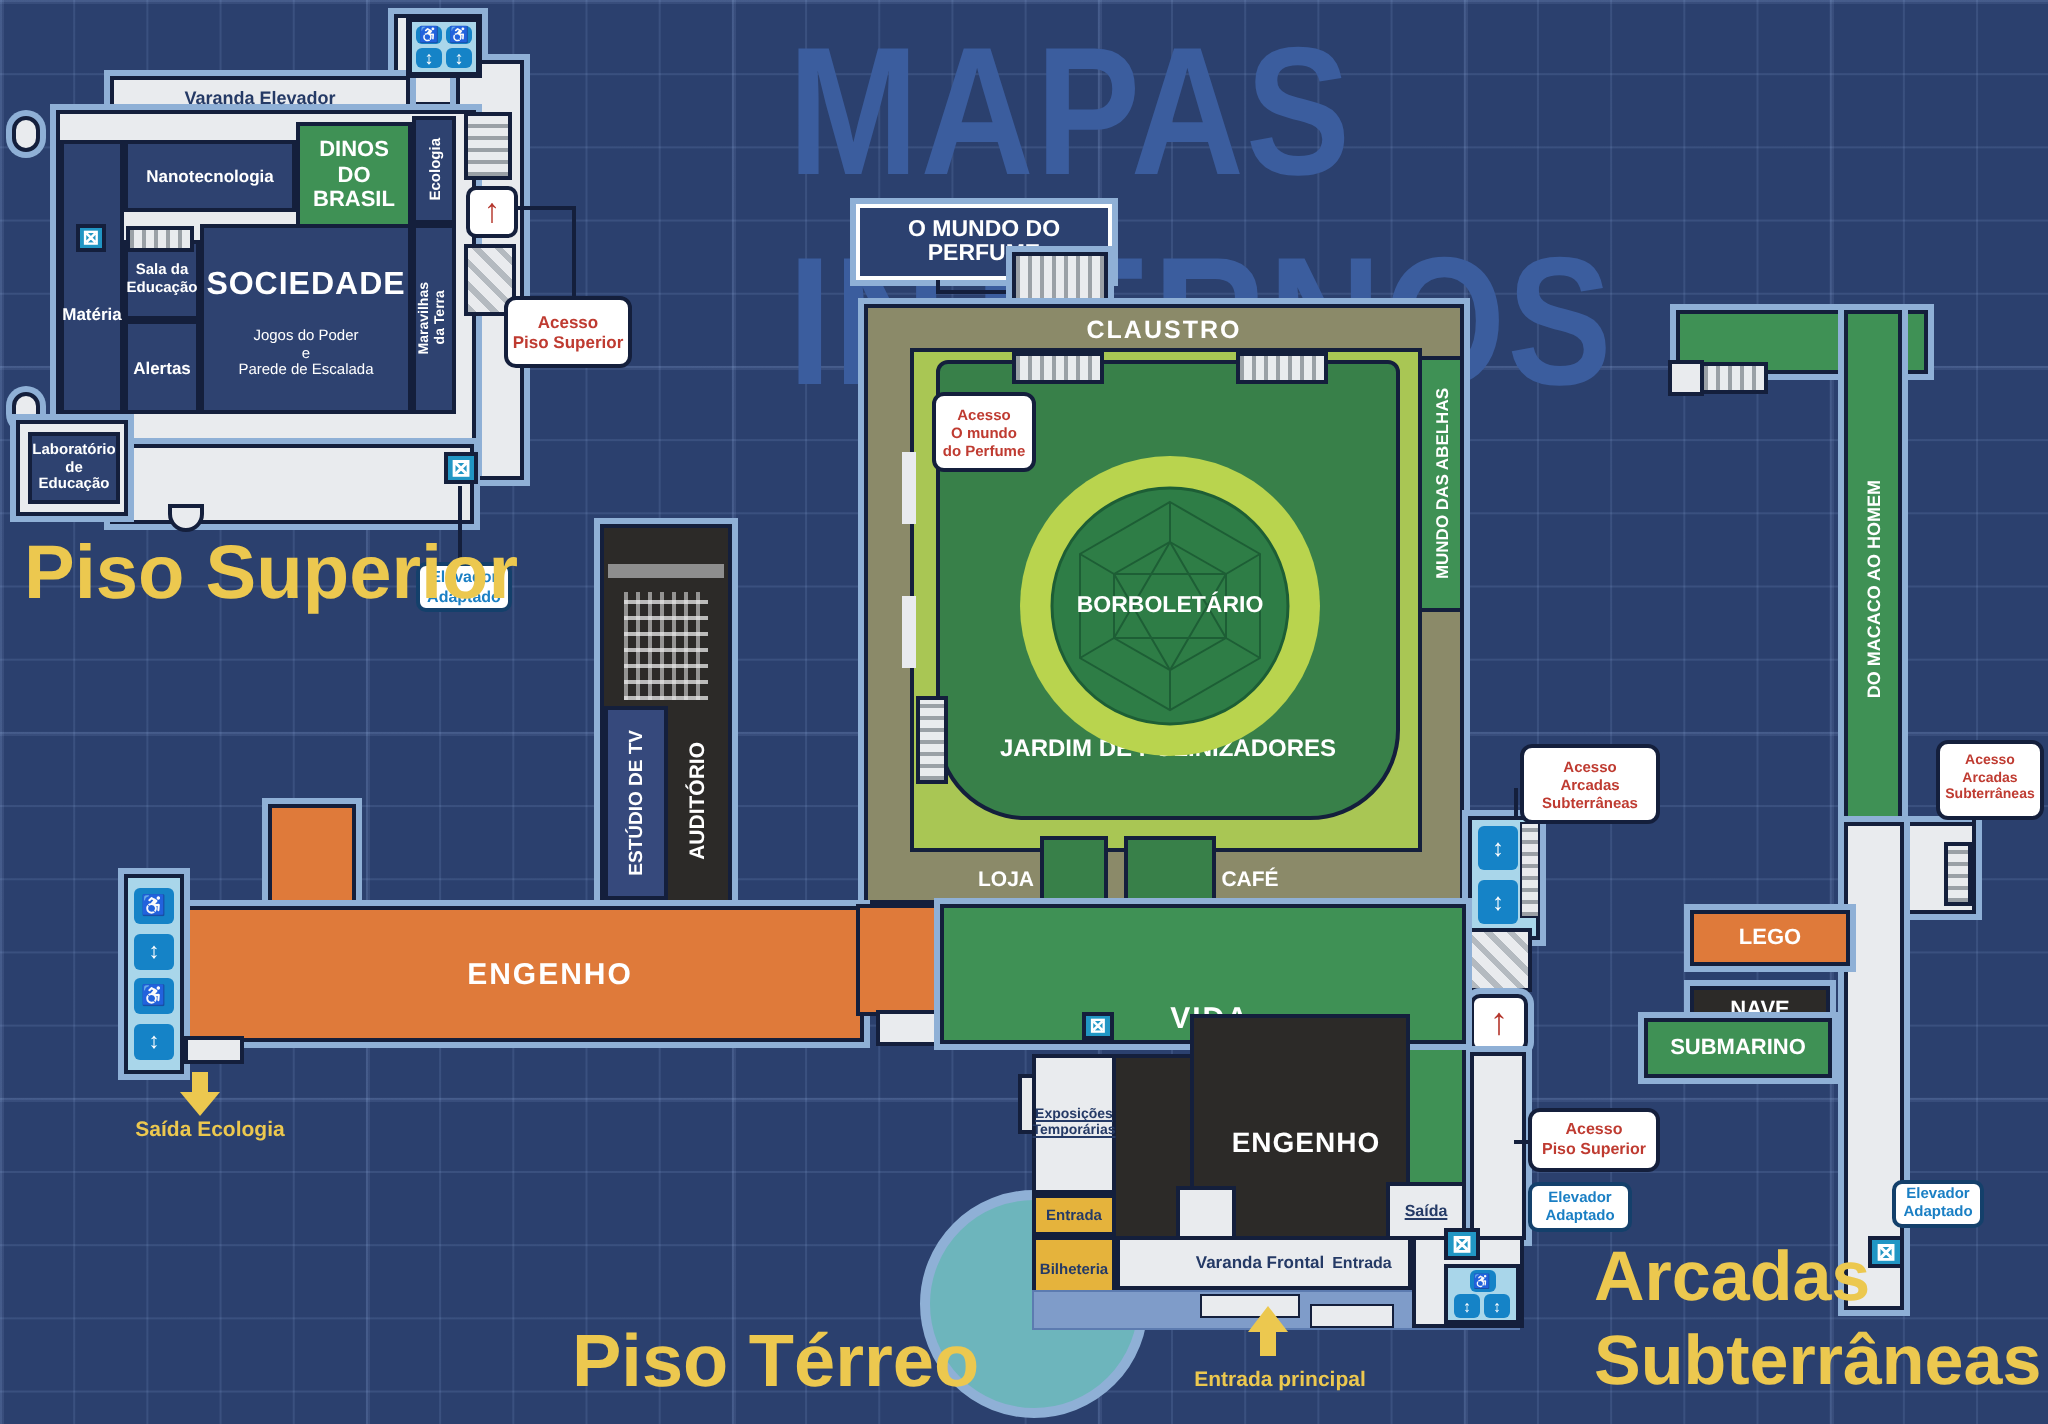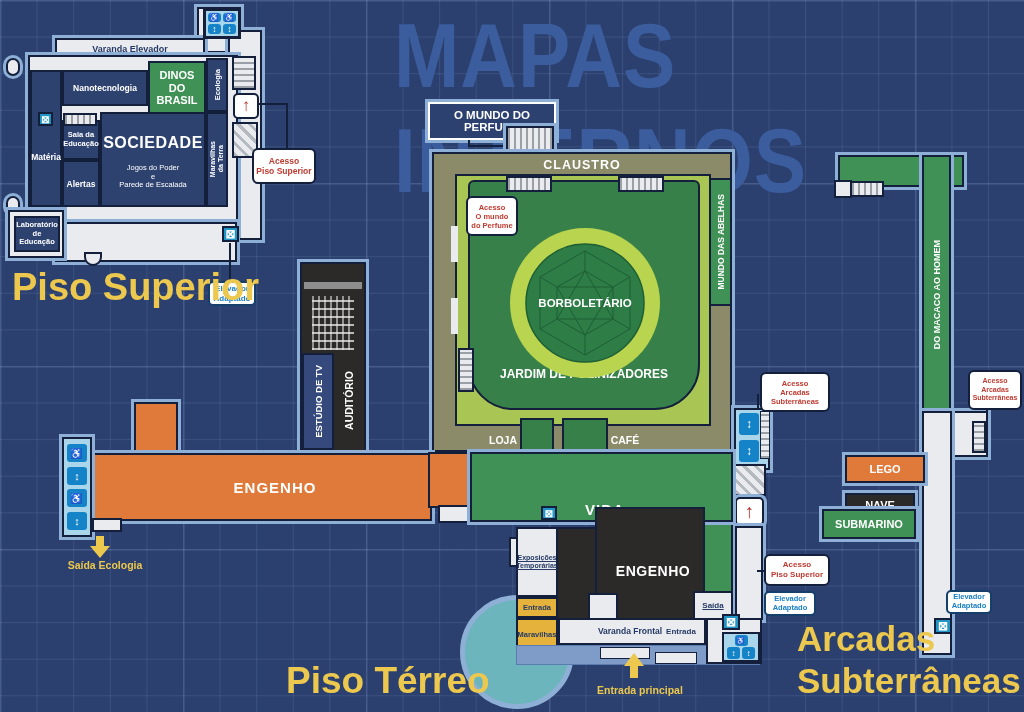--- a/index.html
+++ b/index.html
@@ -210,21 +210,21 @@
     <div class="abs flex wtxt" style="left:560px;top:499px;width:90px;height:20px;font-size:15px;letter-spacing:1px;">VIDA</div>
     <div class="abs darkrm" style="left:518px;top:527px;width:92px;height:93px;"></div>
     <div class="abs darkrm" style="left:595px;top:507px;width:110px;height:113px;"></div>
     <div class="abs flex wtxt" style="left:608px;top:562px;width:90px;height:18px;font-size:14px;letter-spacing:.5px;">ENGENHO</div>
     <div class="abs hatch" style="left:541px;top:506px;width:16px;height:14px;font-size:10px;">⊠</div>
 
     <div class="abs plain" style="left:509px;top:537px;width:10px;height:30px;"></div>
     <div class="abs plain flex dtxt pre" style="left:516px;top:527px;width:42px;height:70px;font-size:7px;">Exposições
 Temporárias</div>
     <div class="abs ybox flex dtxt" style="left:516px;top:597px;width:42px;height:21px;font-size:7.5px;">Entrada</div>
-    <div class="abs ybox flex dtxt" style="left:516px;top:618px;width:42px;height:32px;font-size:7.5px;">Maravilhas</div>
+    <div class="abs ybox flex dtxt" style="left:516px;top:618px;width:42px;height:32px;font-size:7.5px;">Bilheteria</div>
 
     <div class="abs" style="left:516px;top:645px;width:244px;height:20px;background:#7f9cc9;border:1px solid #5c7bb0;"></div>
     <div class="abs plain" style="left:588px;top:593px;width:30px;height:30px;"></div>
     <div class="abs plain" style="left:558px;top:618px;width:148px;height:27px;"></div>
     <div class="abs flex dtxt" style="left:575px;top:624px;width:110px;height:14px;font-size:8.5px;">Varanda Frontal</div>
     <div class="abs flex dtxt" style="left:658px;top:624px;width:46px;height:14px;font-size:8px;">Entrada</div>
     <div class="abs plain flex dtxt" style="left:693px;top:591px;width:40px;height:29px;font-size:8px;">Saída</div>
     <div class="abs plain" style="left:600px;top:647px;width:50px;height:12px;border-width:1px;"></div>
     <div class="abs plain" style="left:655px;top:652px;width:42px;height:12px;border-width:1px;"></div>
 

